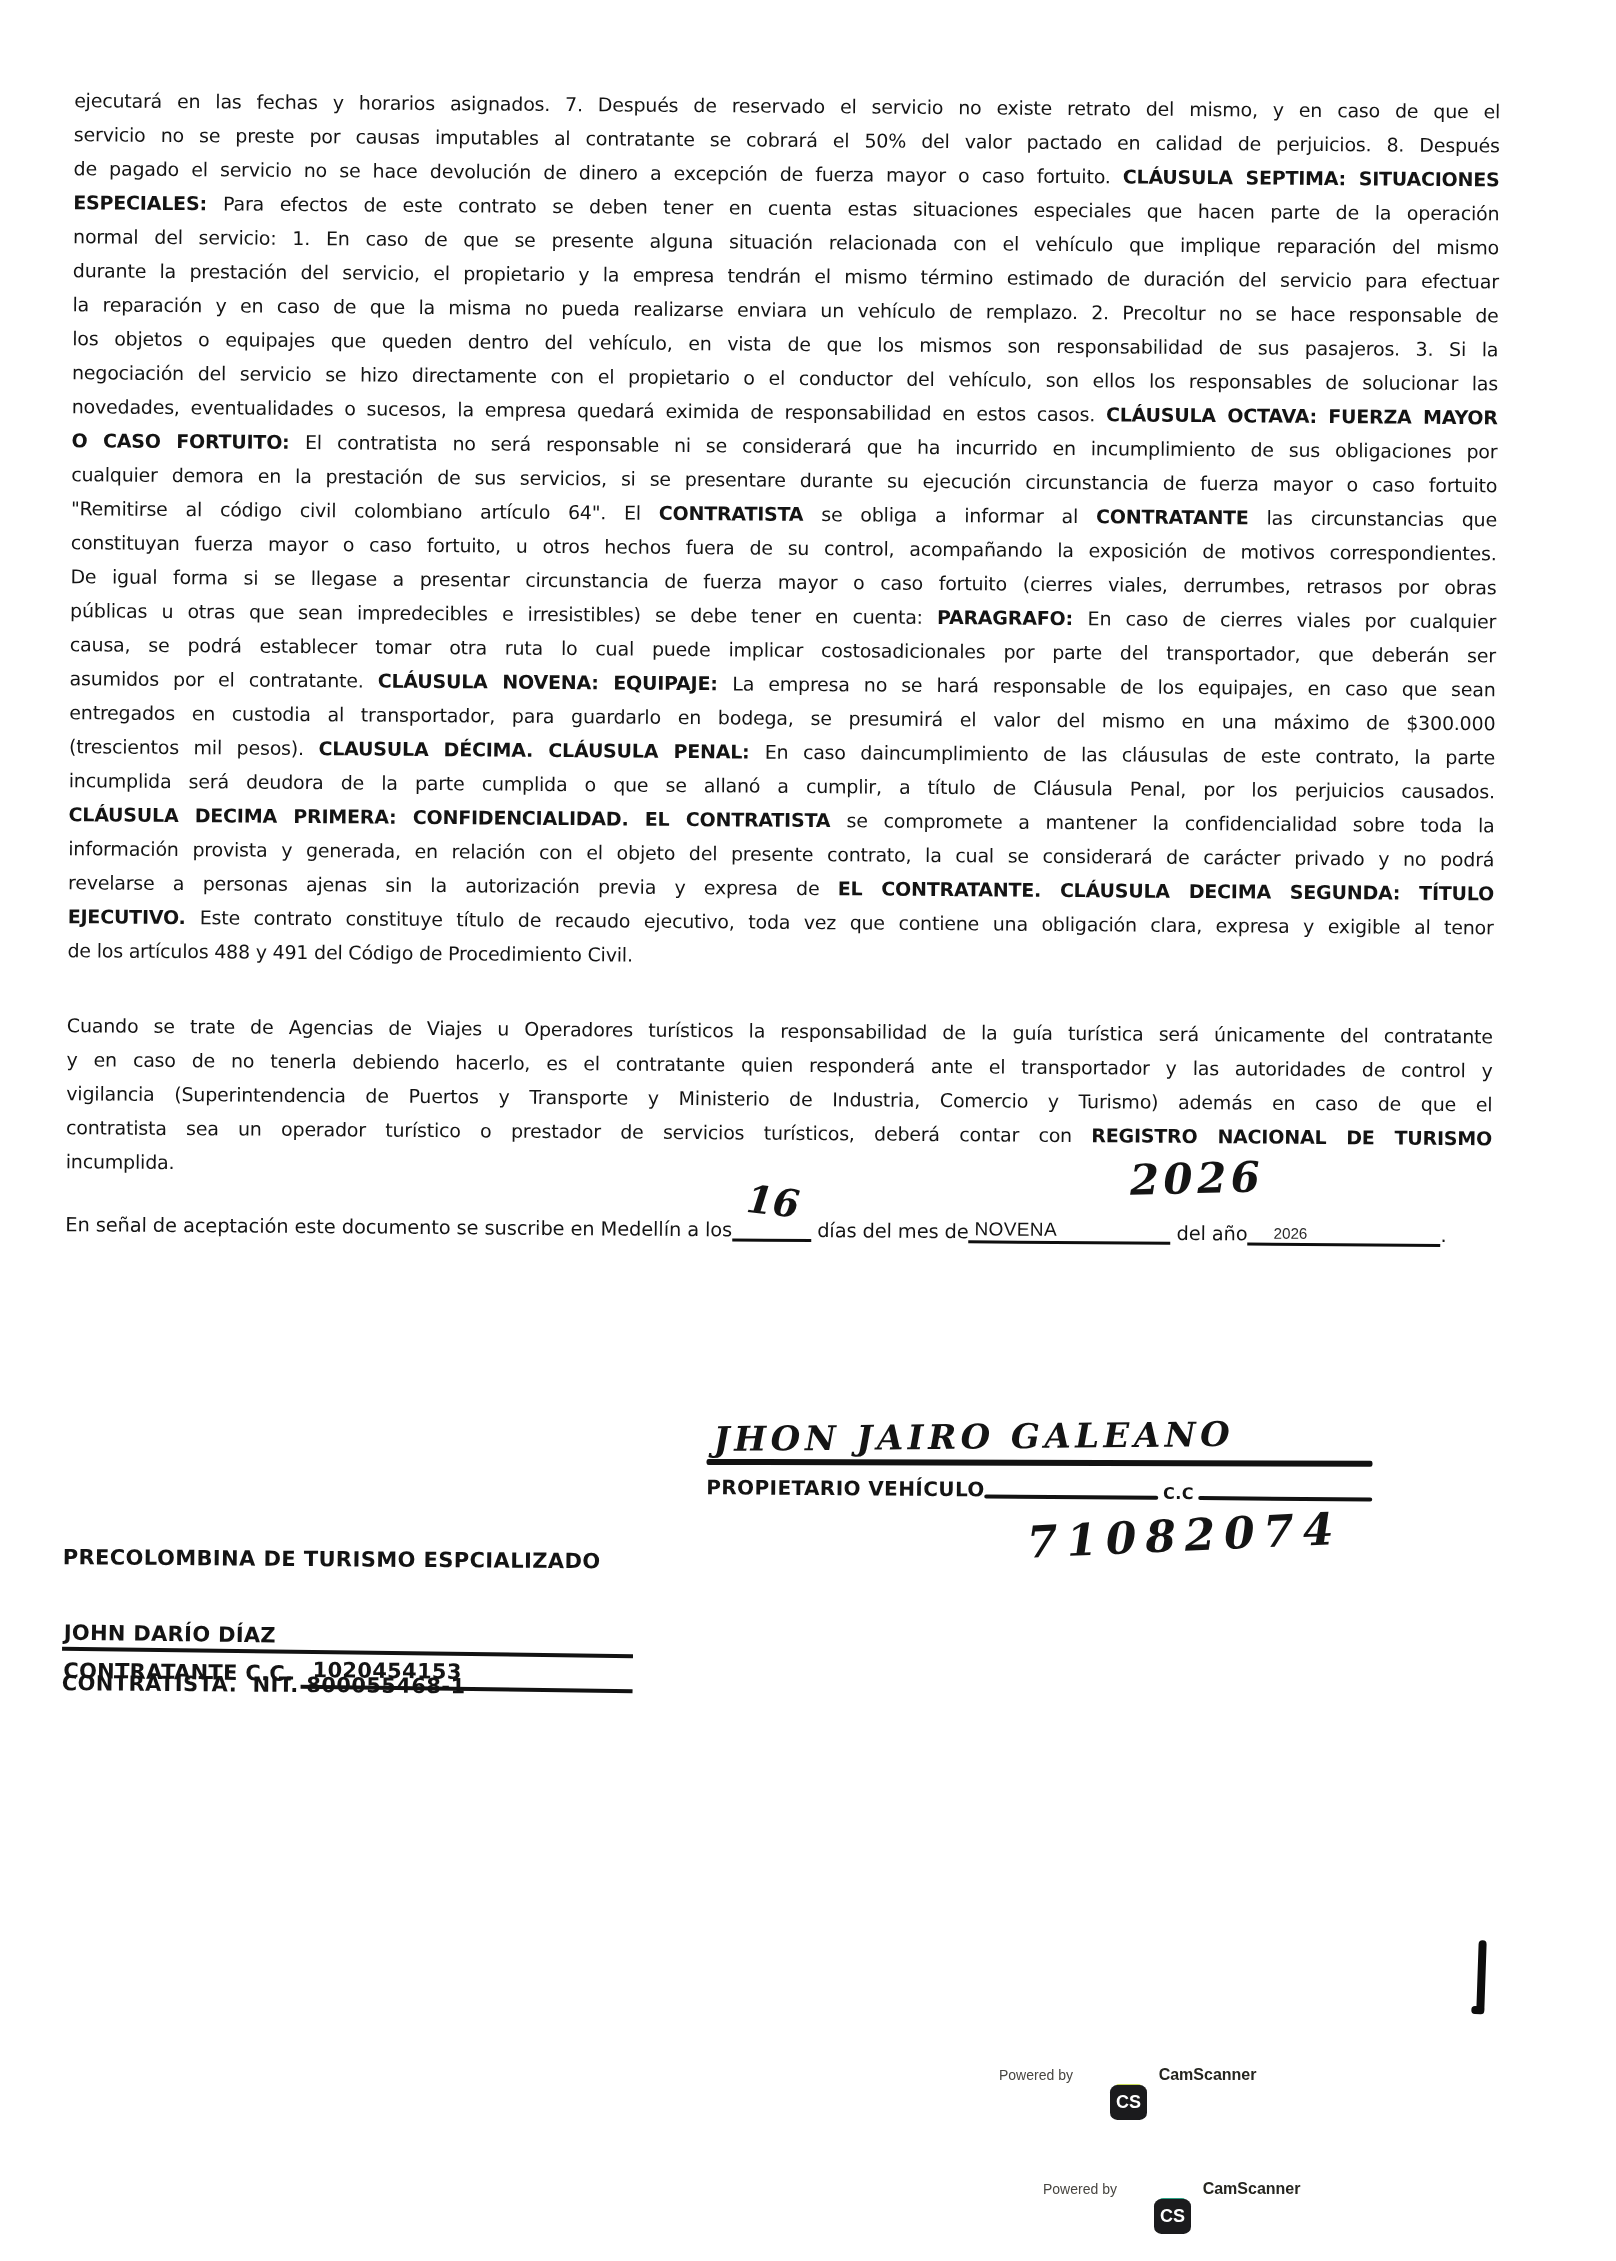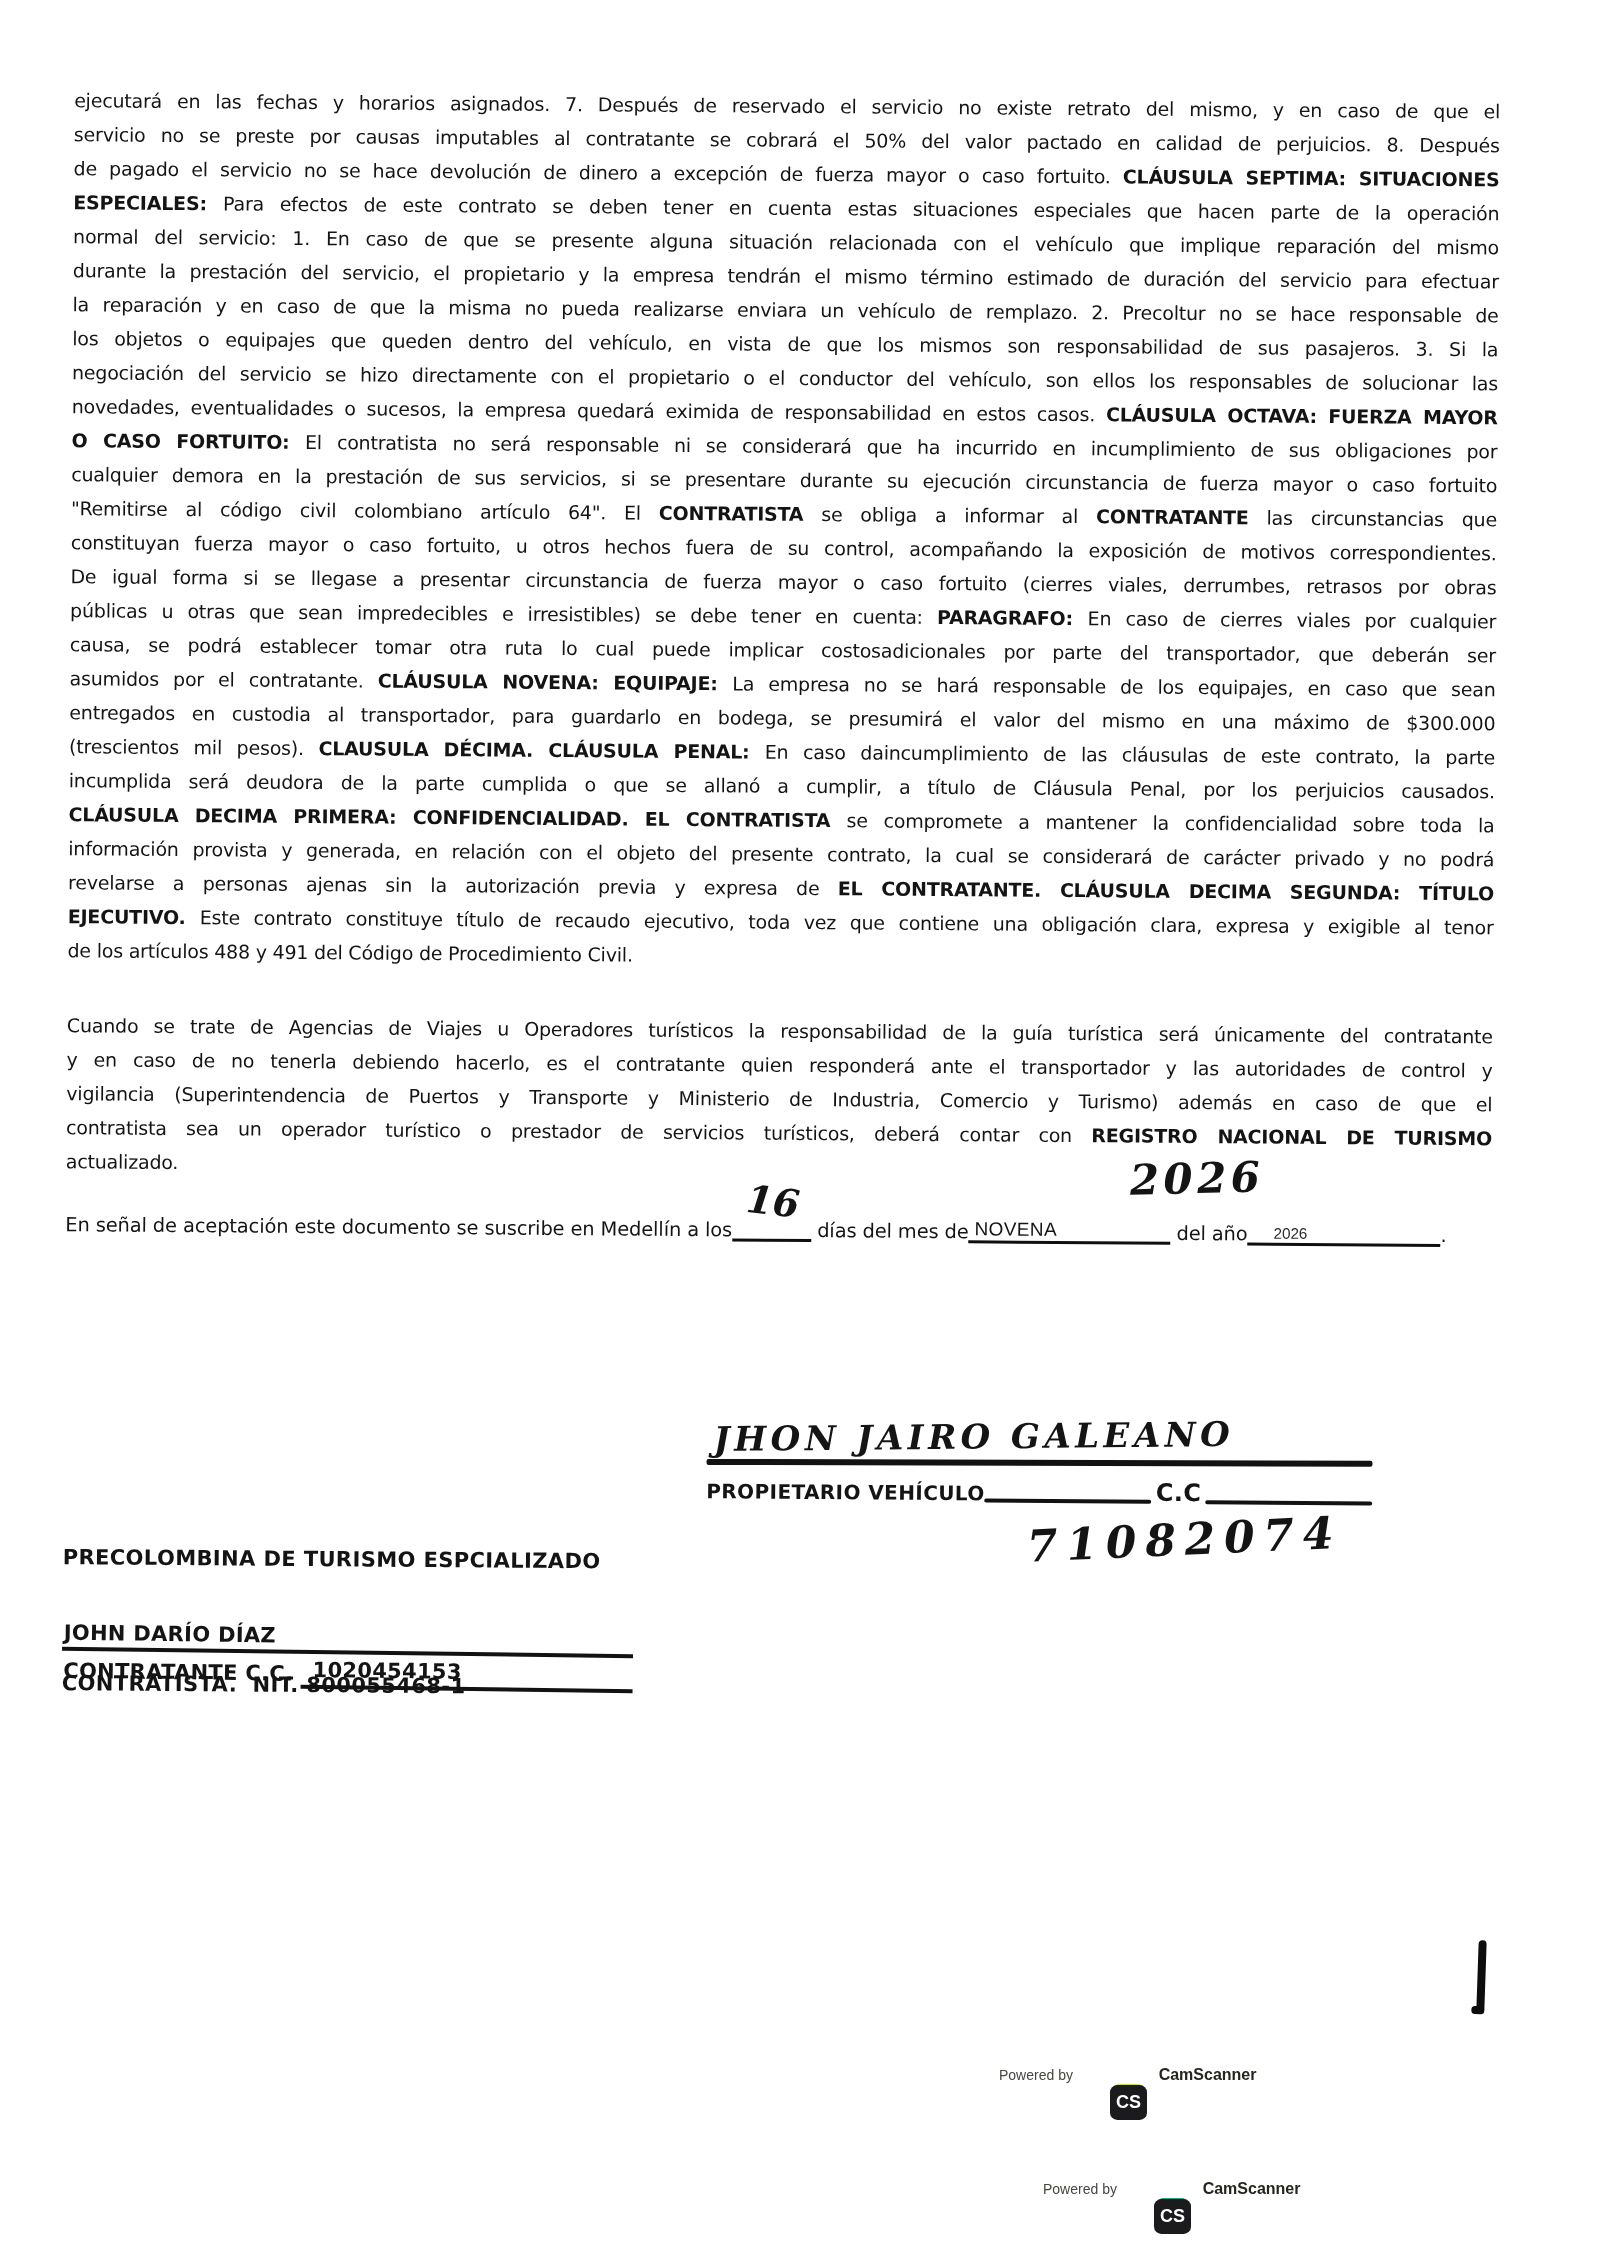--- a/index.html
+++ b/index.html
@@ -30,21 +30,21 @@
                  letter-spacing:4.4px;transform:rotate(-2deg);}
 
   
   .sig-left{position:absolute;left:67px;top:1458px;font-weight:700;font-size:21px;
             letter-spacing:0.4px;line-height:42px;white-space:pre;}
   .sig-right{position:absolute;left:710px;top:1414px;width:666px;}
   .hand-name{font-size:34px;font-weight:700;letter-spacing:4.4px;transform:rotate(-1deg);margin-left:7.3px;}
   .rule{background:#121212;border-radius:2.2px;}
   .rule-name{height:5.8px;margin-top:4.4px;transform:rotate(-0.3deg);}
   .prop-row{display:flex;align-items:flex-end;margin-top:11.7px;font-weight:700;font-size:20px;letter-spacing:0.4px;}
-  .prop-row .cc{margin:0 4.4px;font-size:24px;}
+  .prop-row .cc{margin:0 4.4px;font-size:16px;}
   .prop-row .rule{height:4.4px;flex:1;margin-bottom:2.9px;}
   .hand-cc{margin:5.8px 0 0 321px;font-size:44px;font-weight:700;letter-spacing:8.8px;transform:rotate(-3deg);}
   .sig2{position:absolute;left:67px;top:1628px;width:571px;font-weight:700;font-size:21px;
         letter-spacing:0.3px;transform:rotate(0.3deg);}
   .sig2-name{border-bottom:4.4px solid #121212;padding:0 0 2.2px 1.5px;}
   .sig2-row{display:flex;align-items:flex-end;margin-top:3.7px;}
   .sig2-row .lbl{padding:0 0 2.9px 1.5px;white-space:pre;}
   .sig2-row .ccv{flex:1;border-bottom:4.4px solid #121212;padding:0 0 2.9px 11.7px;}
 
   
@@ -97,21 +97,21 @@
         <div class="tline just"><span>revelarse a personas ajenas sin la autorización previa y expresa de </span><span class="b">EL CONTRATANTE. CLÁUSULA DECIMA SEGUNDA: TÍTULO</span></div>
         <div class="tline just"><span class="b">EJECUTIVO. </span><span>Este contrato constituye título de recaudo ejecutivo, toda vez que contiene una obligación clara, expresa y exigible al tenor</span></div>
         <div class="tline"><span>de los artículos 488 y 491 del Código de Procedimiento Civil.</span></div>
       </div>
 
     <div class="body-block body2">
         <div class="tline just"><span>Cuando se trate de Agencias de Viajes u Operadores turísticos la responsabilidad de la guía turística será únicamente del contratante</span></div>
         <div class="tline just"><span>y en caso de no tenerla debiendo hacerlo, es el contratante quien responderá ante el transportador y las autoridades de control y</span></div>
         <div class="tline just"><span>vigilancia (Superintendencia de Puertos y Transporte y Ministerio de Industria, Comercio y Turismo) además en caso de que el</span></div>
         <div class="tline just"><span>contratista sea un operador turístico o prestador de servicios turísticos, deberá contar con </span><span class="b">REGISTRO NACIONAL DE TURISMO</span></div>
-        <div class="tline"><span>actualizado.</span></div>
+        <div class="tline"><span>incumplida.</span></div>
       </div>
 
     <div class="accept">
       <span>En señal de aceptación este documento se suscribe en Medellín a los</span>
       <span class="slot slot-day">
         <span class="hand hand-day">16</span>
       </span>
       <span> días del mes de</span>
       <span class="slot slot-month">
         <span>NOVENA</span>

